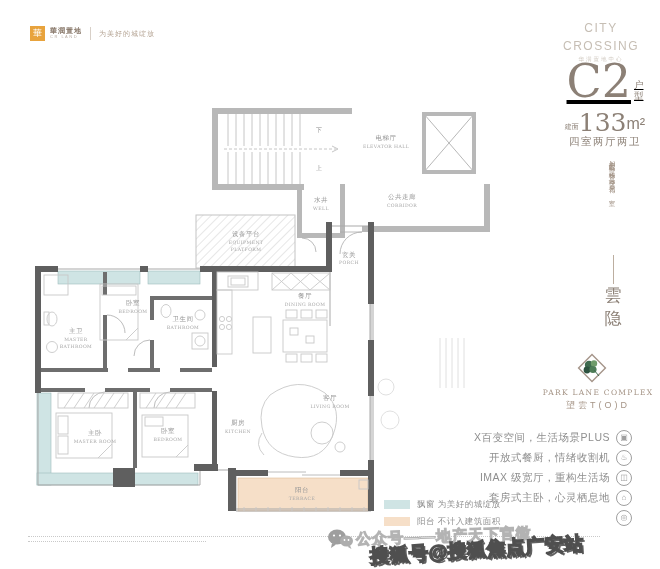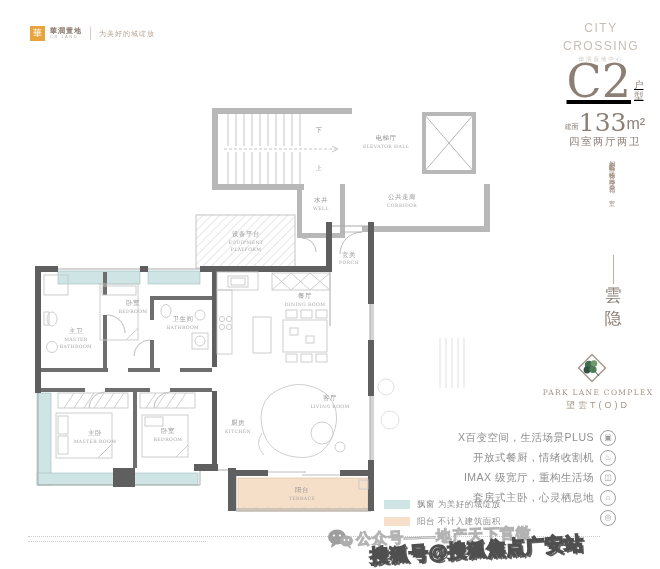--- a/index.html
+++ b/index.html
@@ -34,21 +34,21 @@
           font-size:6.5px;letter-spacing:1px;color:#a29386;}
   .v-rule{position:absolute;left:613px;top:255px;width:1px;height:29px;background:#bcae a0;background:#bcaea0;}
   .theme-name{position:absolute;left:601px;top:284px;width:24px;text-align:center;
               font-family:"DejaVu Serif",serif;font-size:17px;color:#8c8076;line-height:1.35;}
   .logo-diamond{position:absolute;left:574px;top:350px;width:36px;height:36px;}
   .park-en{position:absolute;left:528px;top:388px;width:140px;text-align:center;
            font-family:"DejaVu Serif",serif;font-size:7.5px;letter-spacing:1.3px;color:#a59486;}
   .park-cn{position:absolute;left:528px;top:399px;width:140px;text-align:center;
            font-size:9px;letter-spacing:3px;color:#a59486;}
 
-  .sell-list{position:absolute;left:428px;top:428px;right:44px;}
+  .sell-list{position:absolute;left:428px;top:428px;right:28px;}
   .sell-row{display:flex;justify-content:flex-end;align-items:center;height:20px;}
   .sell-text{font-size:10.5px;color:#8f8f8f;letter-spacing:0.5px;white-space:nowrap;}
   .sell-icon{width:14px;height:14px;border:1px solid #9f9f9f;border-radius:50%;margin-left:6px;
              font-size:8px;line-height:14px;text-align:center;color:#9f9f9f;flex:0 0 auto;}
 
   .legend{position:absolute;left:384px;top:496px;}
   .legend-row{display:flex;align-items:center;height:17px;}
   .legend-swatch{width:26px;height:9px;margin-right:7px;}
   .swatch-bay{background:#cfe4e4;}
   .swatch-terrace{background:#f6dfc8;}

